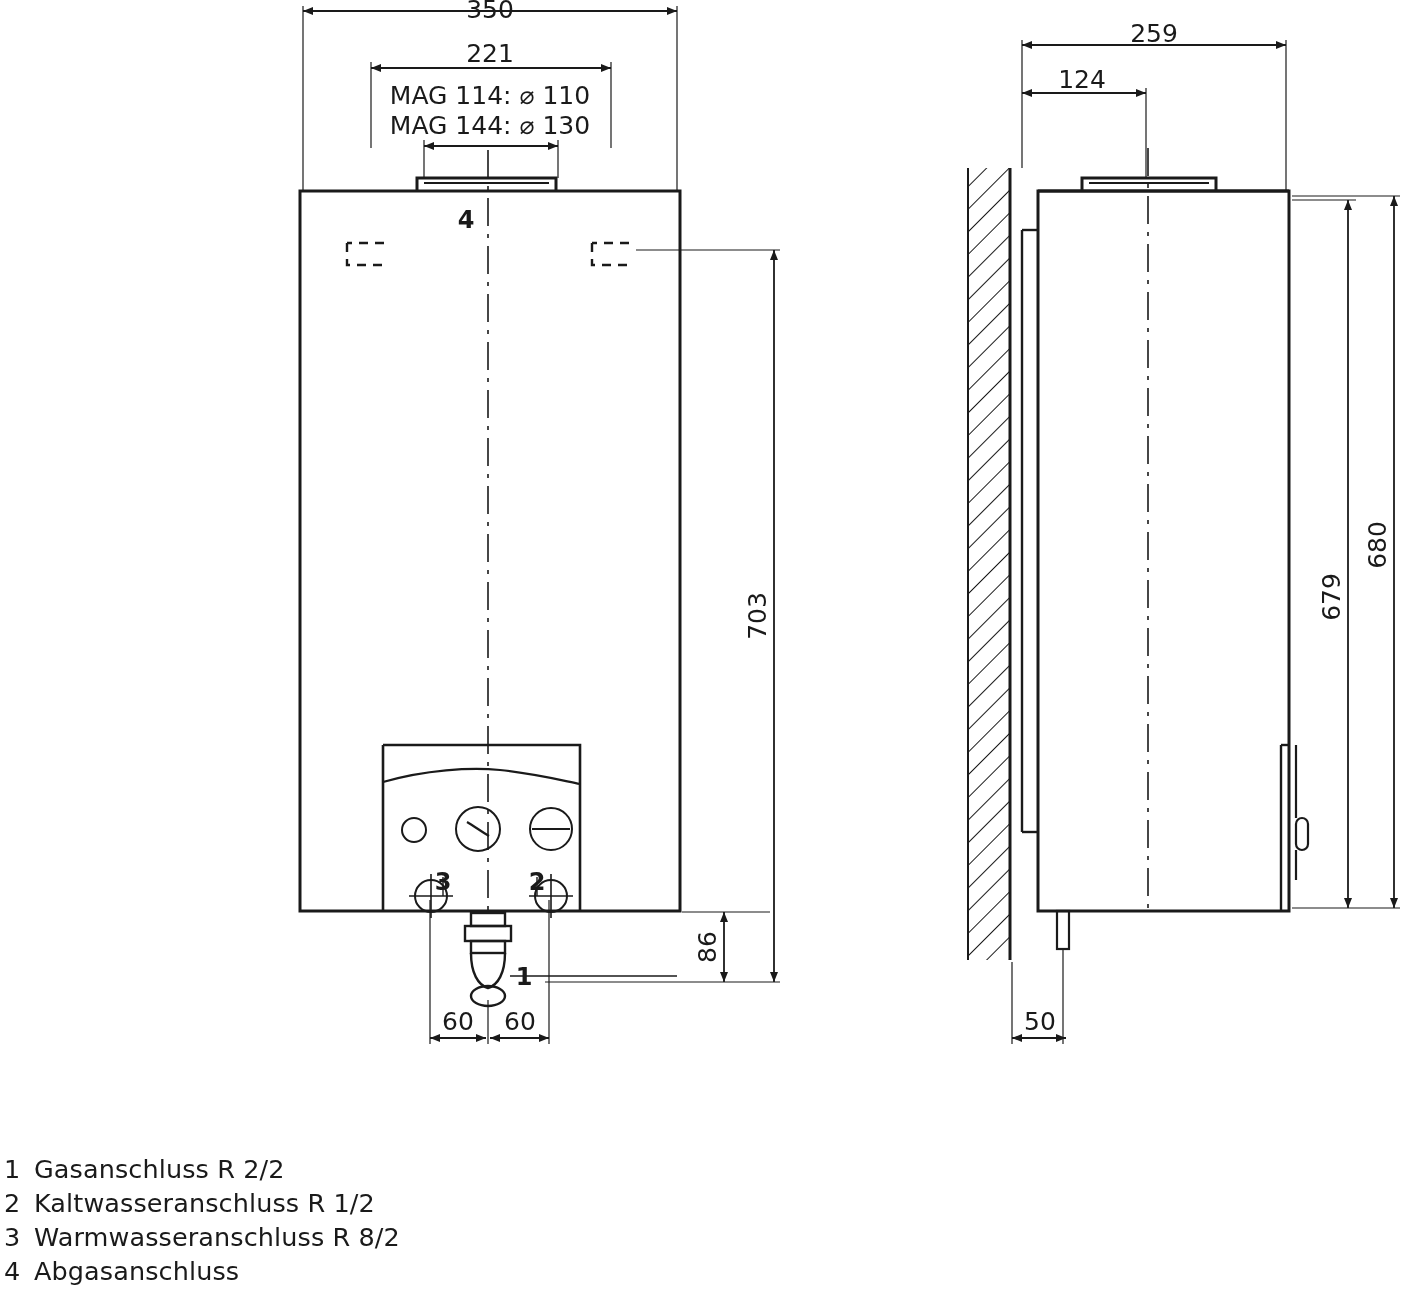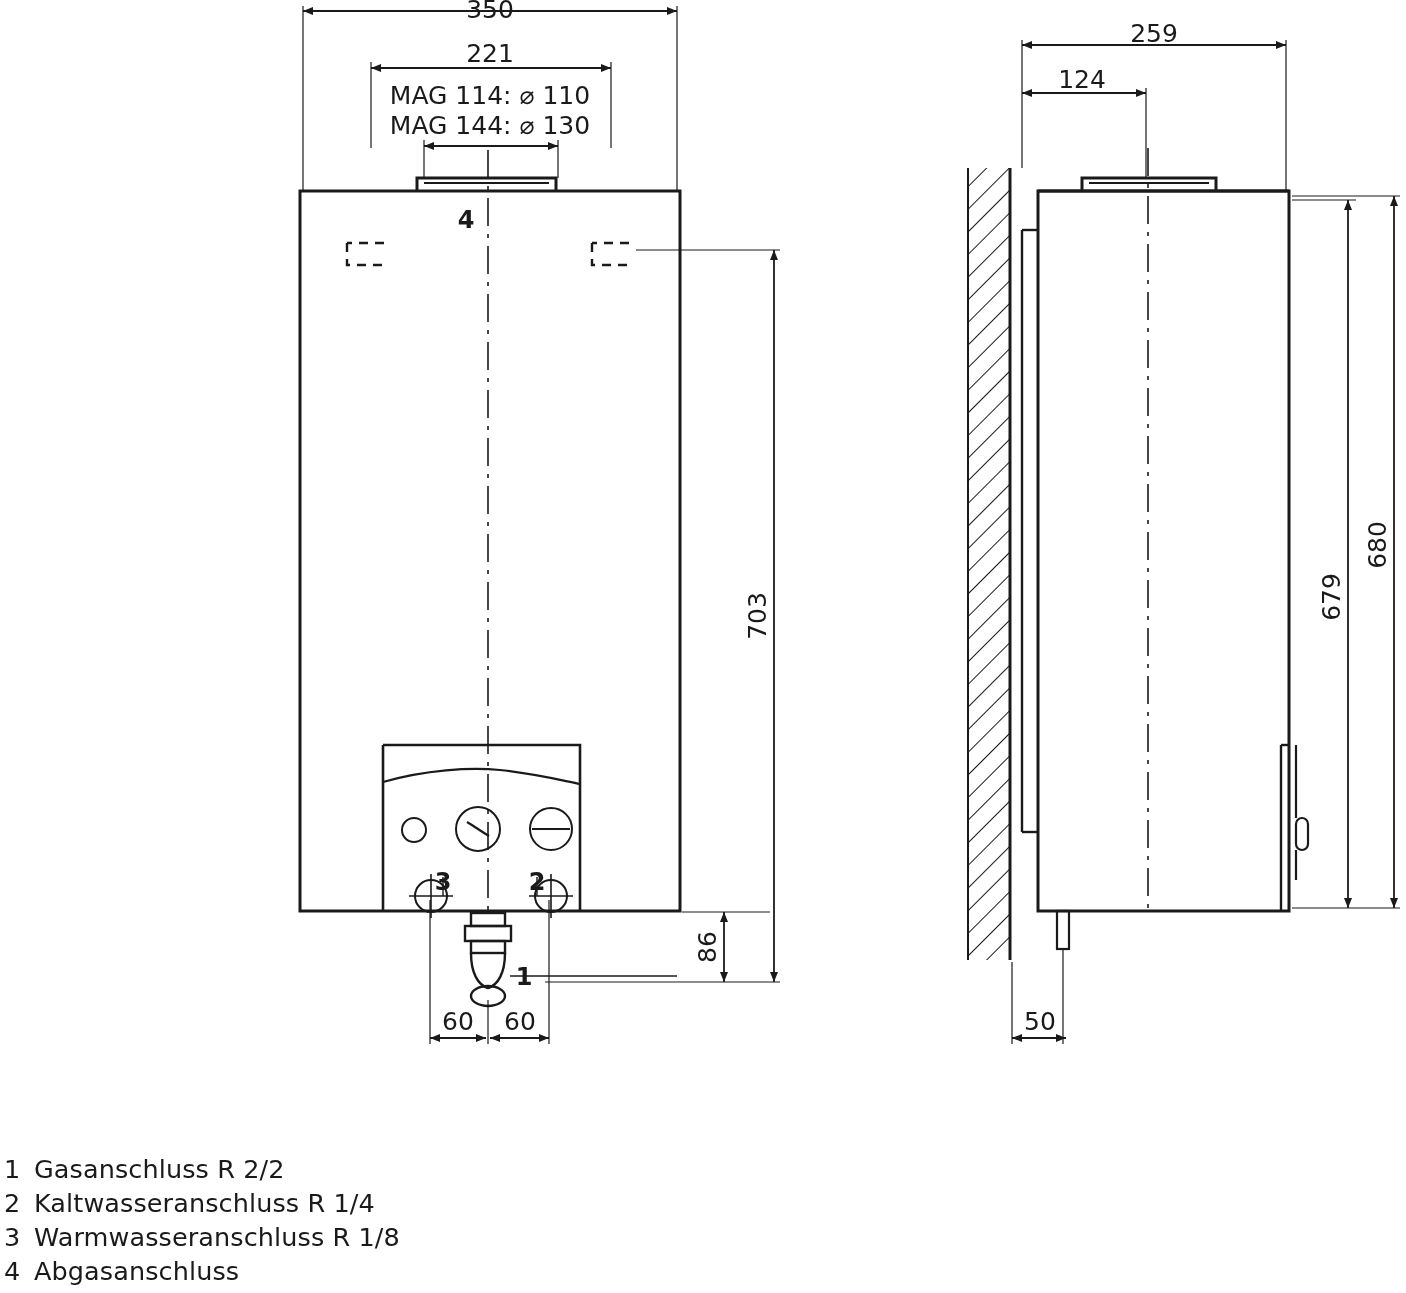--- a/index.html
+++ b/index.html
@@ -224,25 +224,25 @@
     </g>
   </svg>
 
   <div class="legend">
     <div class="legend-row">
       <span class="legend-num">1</span>
       <span class="legend-text">Gasanschluss R 2/2</span>
     </div>
     <div class="legend-row">
       <span class="legend-num">2</span>
-      <span class="legend-text">Kaltwasseranschluss R 1/4</span>
+      <span class="legend-text">Kaltwasseranschluss R 1/2</span>
     </div>
     <div class="legend-row">
       <span class="legend-num">3</span>
-      <span class="legend-text">Warmwasseranschluss R 1/8</span>
+      <span class="legend-text">Warmwasseranschluss R 8/2</span>
     </div>
     <div class="legend-row">
       <span class="legend-num">4</span>
       <span class="legend-text">Abgasanschluss</span>
     </div>
   </div>
 
 </div>
 
 </body></html>

